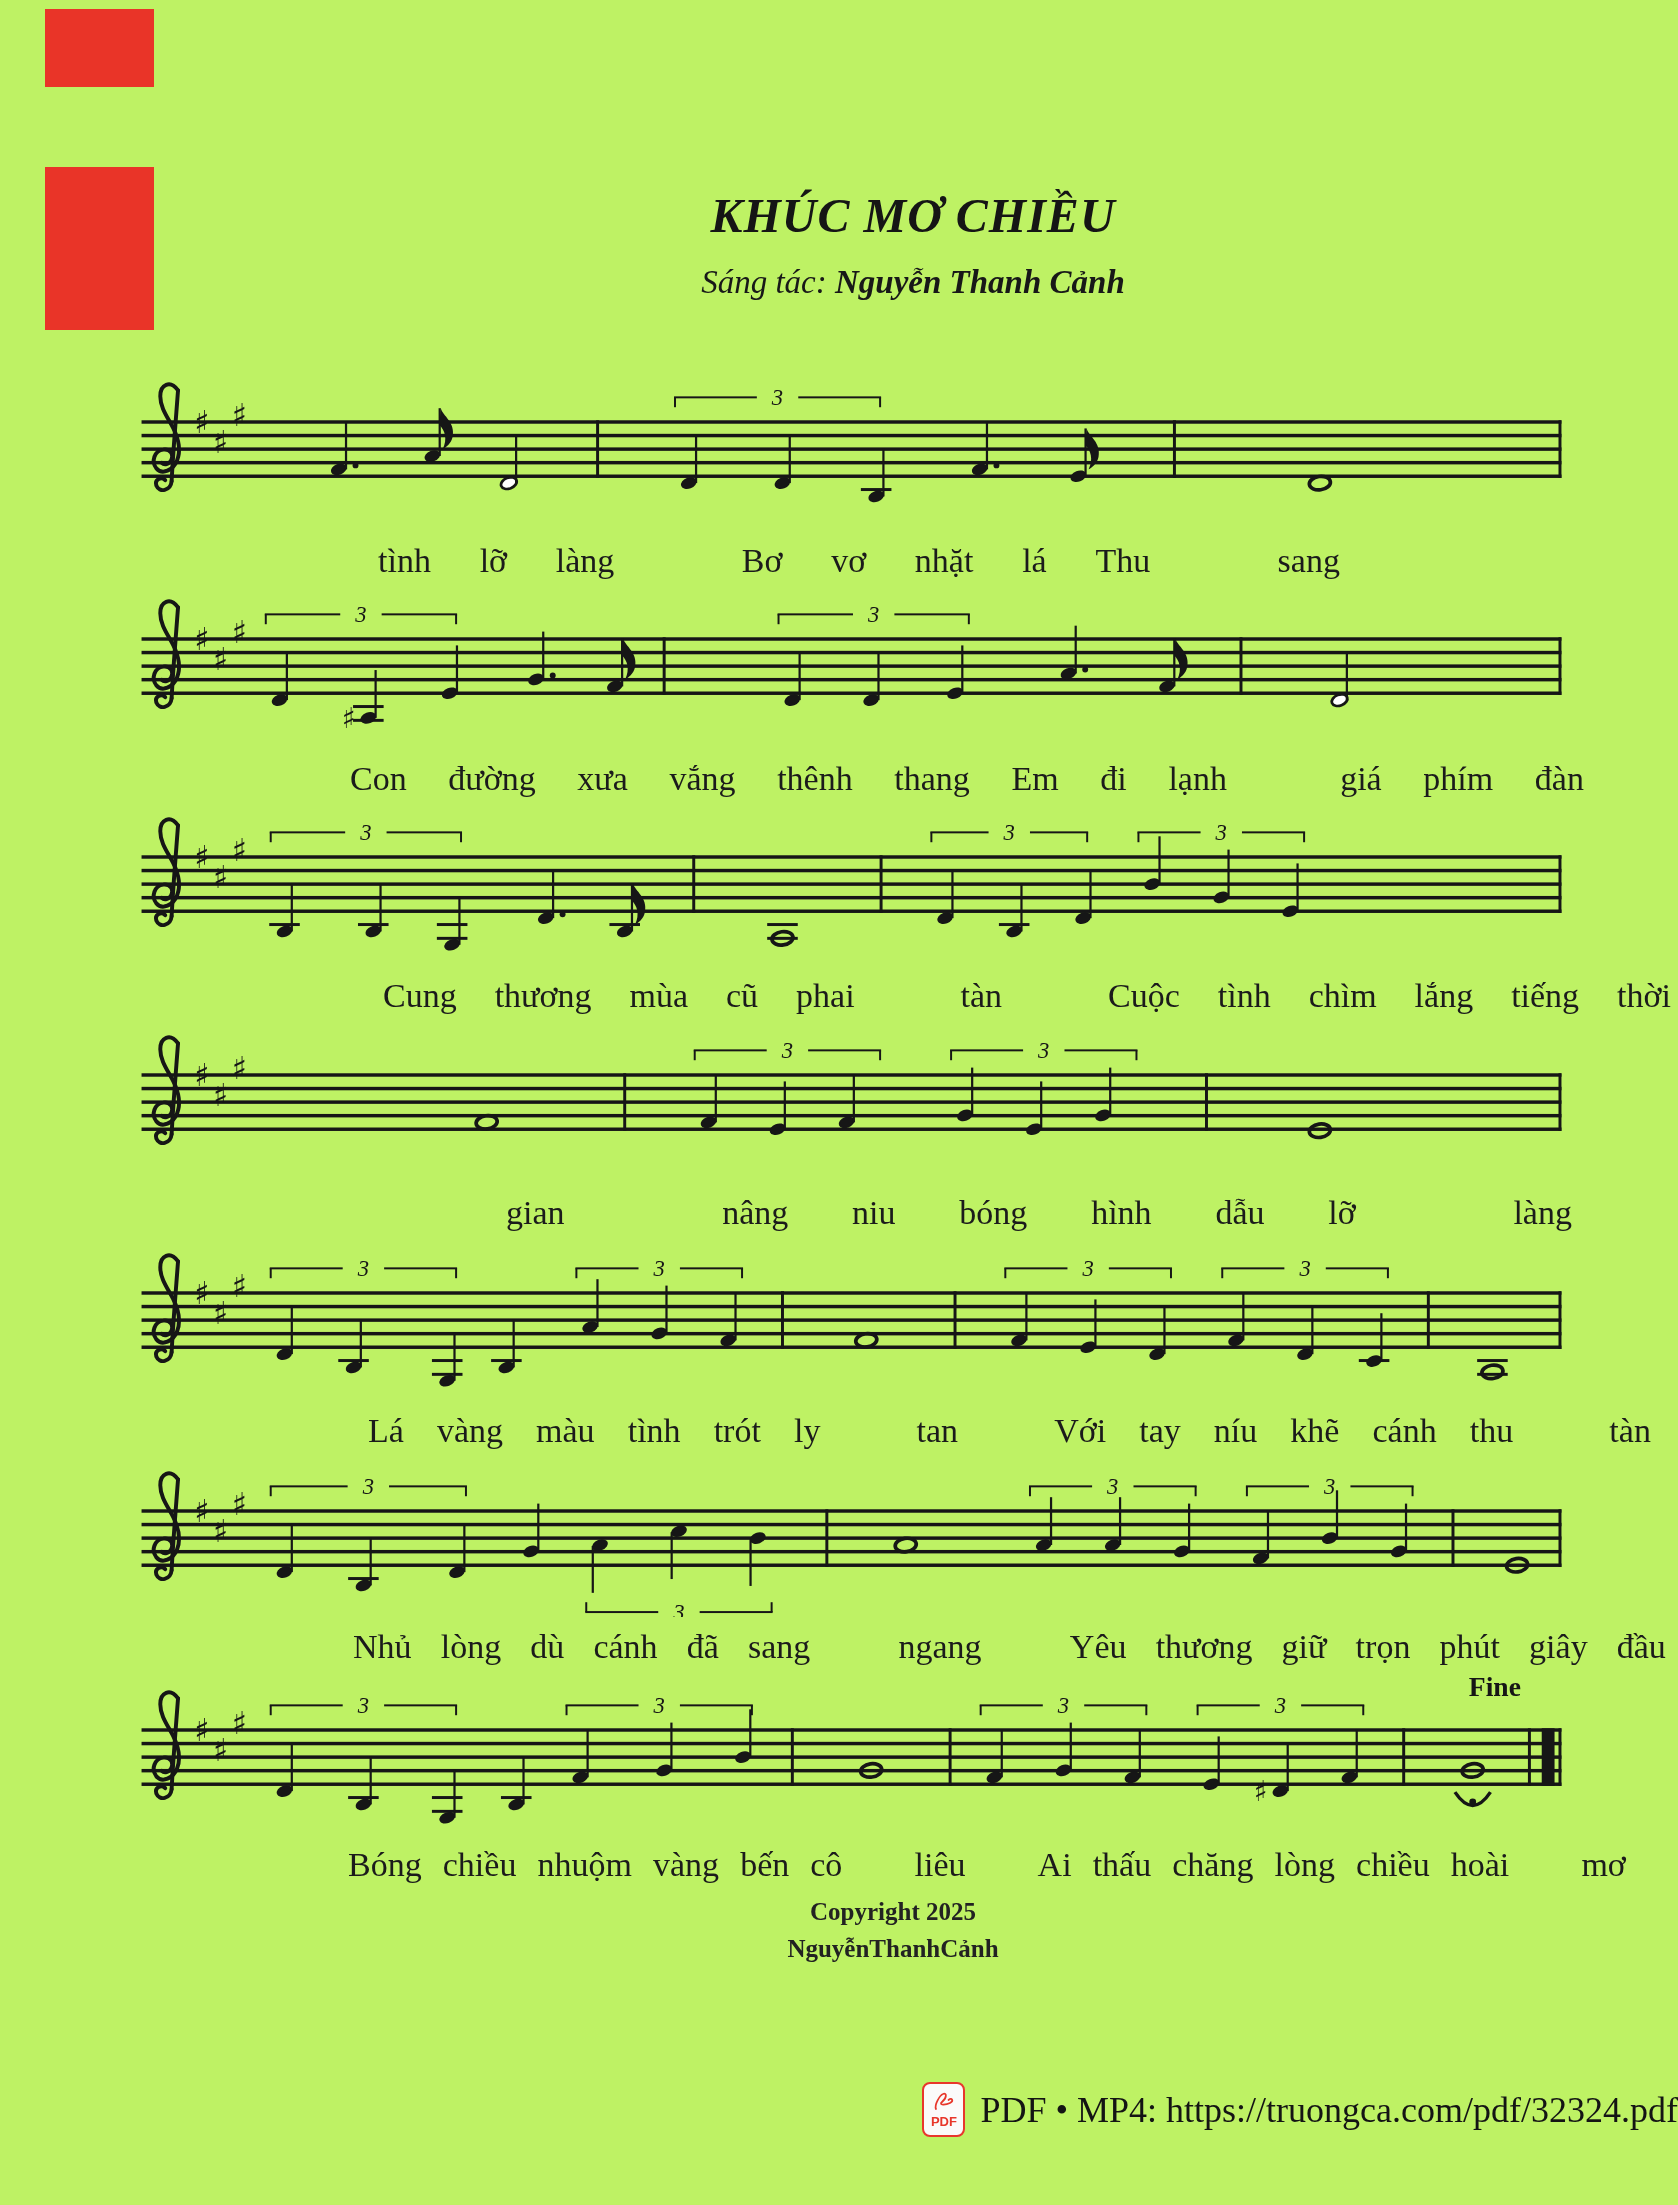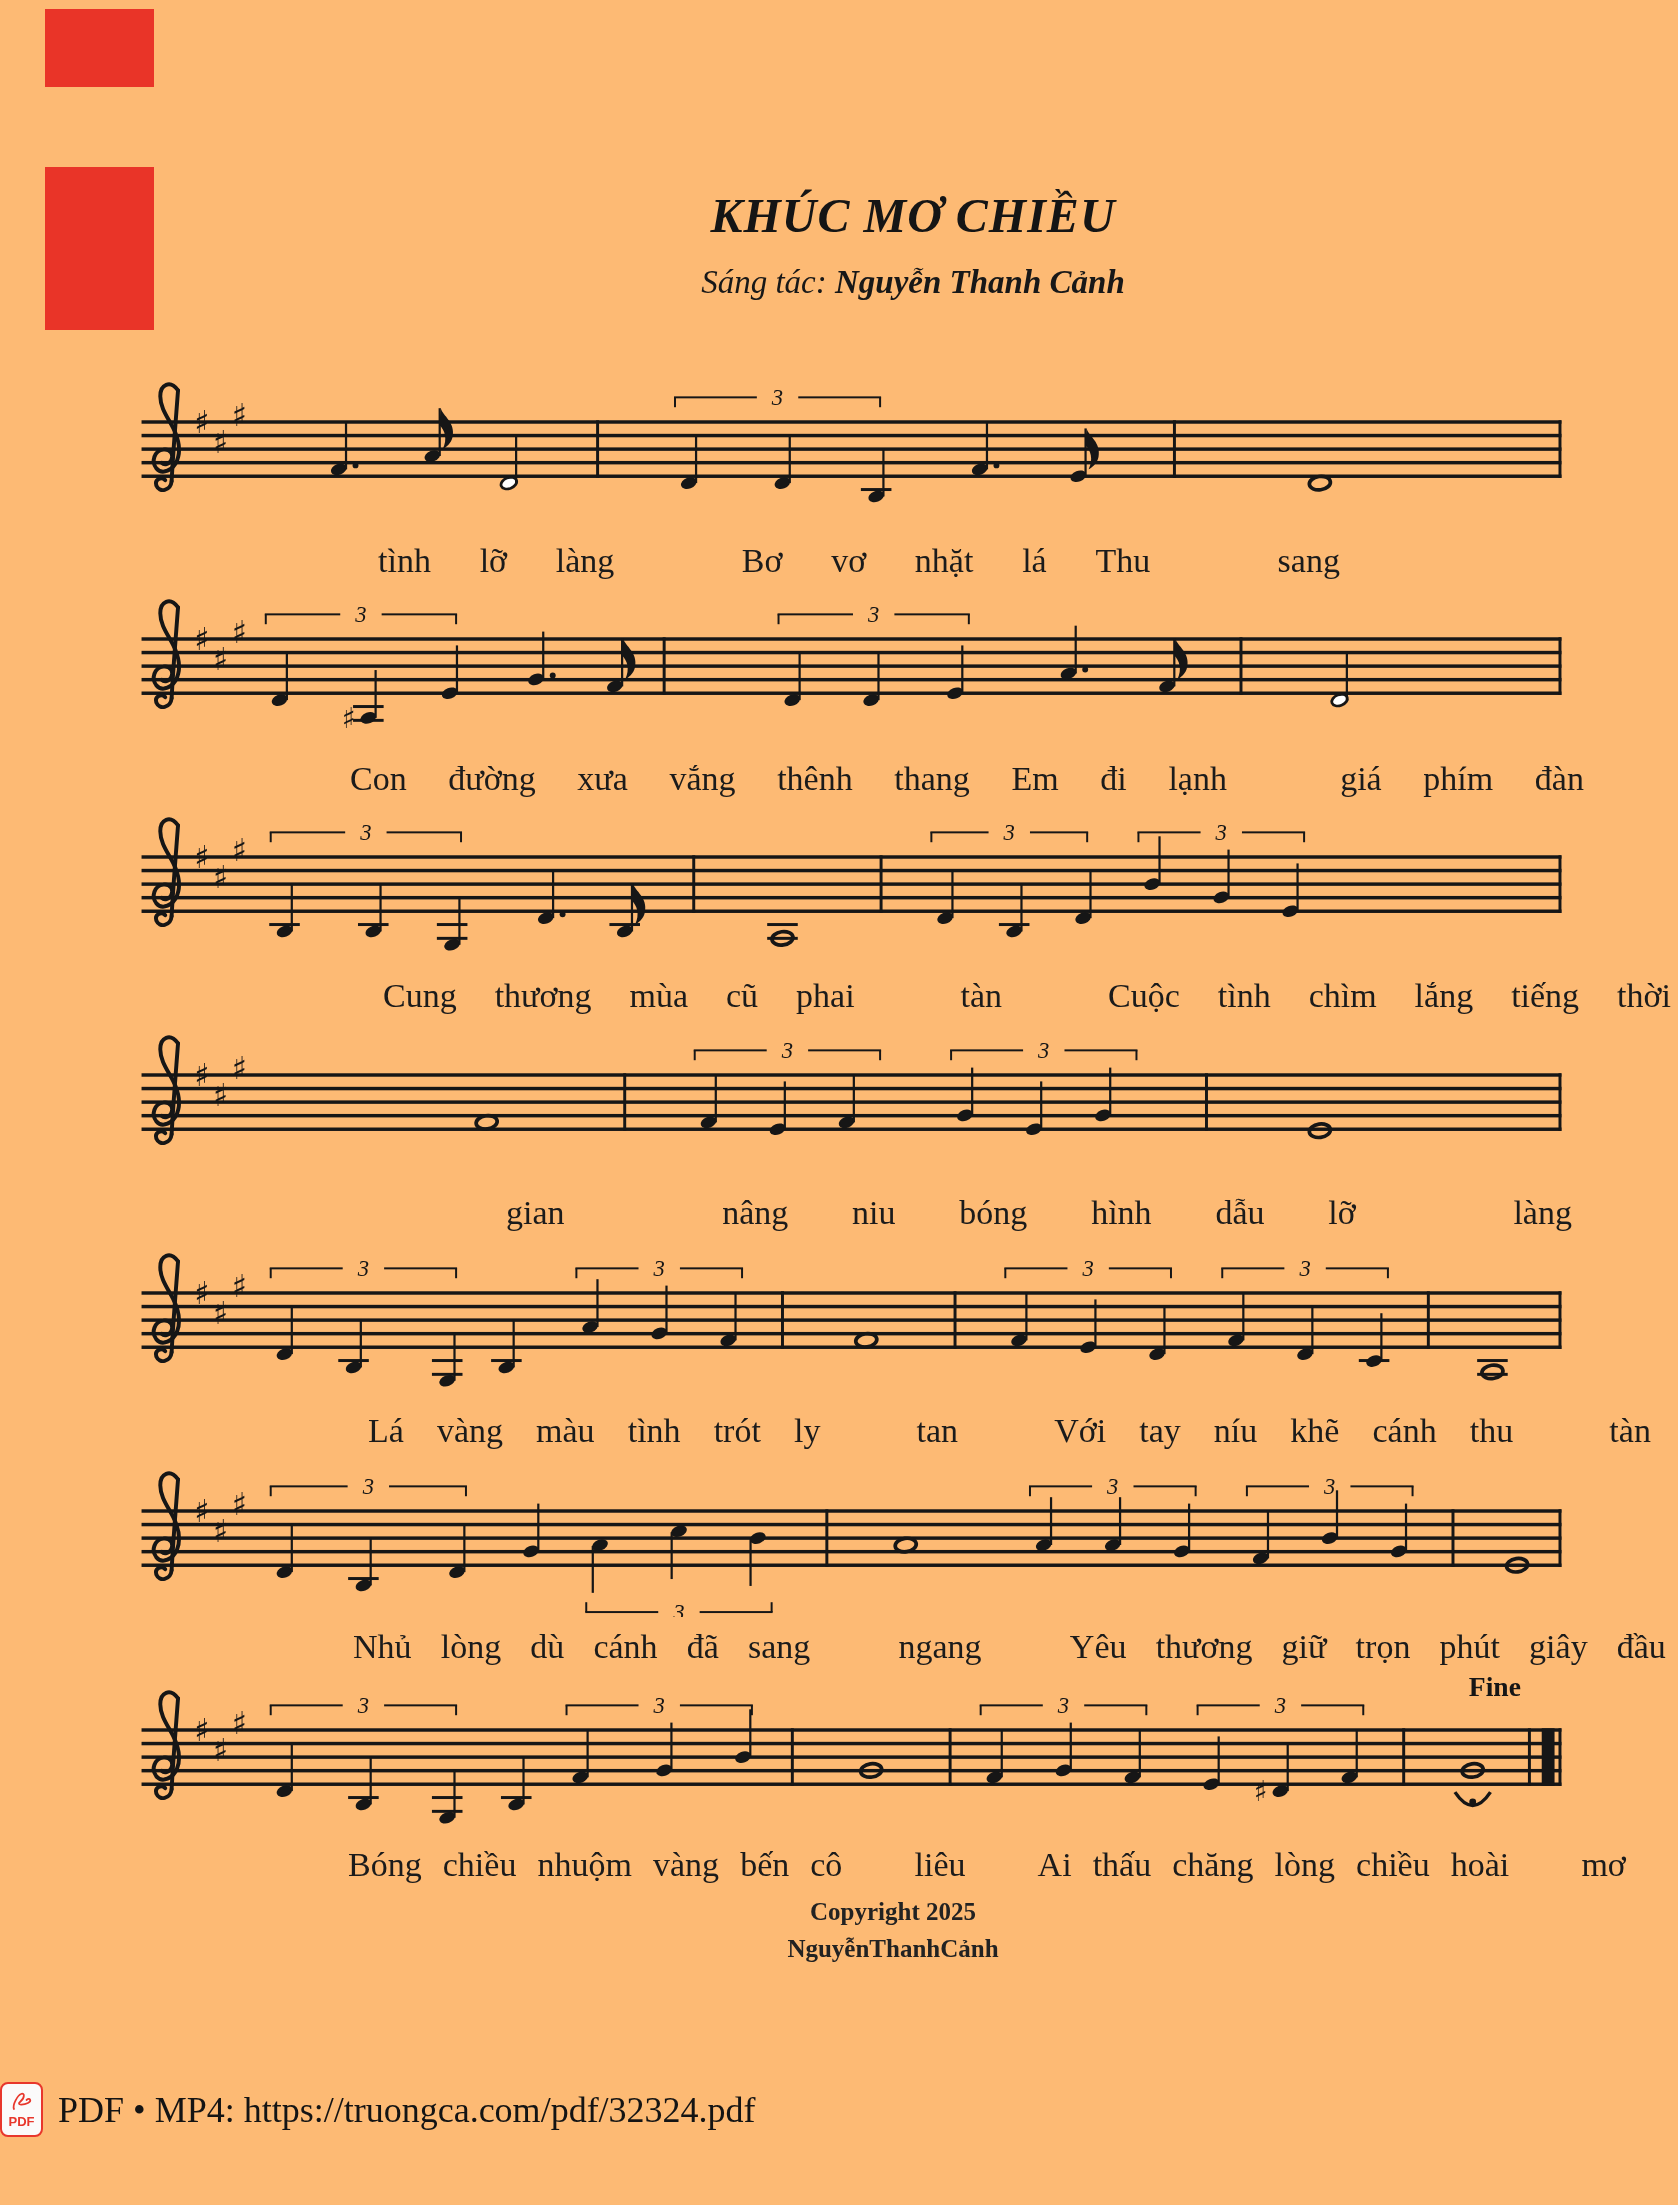--- a/index.html
+++ b/index.html
@@ -1,16 +1,16 @@
 <!DOCTYPE html>
 <html style="font-size:8px"><head>
 <meta charset="utf-8">
 <style>
   html,body{margin:0;padding:0;background:#ffffff;}
-  .page{position:relative;width:1678px;height:2205px;background:#fdba74;overflow:hidden;
+  .page{position:relative;width:1678px;height:2205px;background:#bef264;overflow:hidden;
         font-family:"Liberation Serif",serif;color:#1b1b1b;}
   .corner-mark{position:absolute;background:#e93428;}
   .mark1{left:45px;top:9px;width:109px;height:78px;}
   .mark2{left:45px;top:167px;width:109px;height:163px;}
   .header-wrap{position:absolute;left:0;right:0;top:188px;text-align:center;transform:translateX(74px);}
   .title{font-size:48px;font-weight:bold;font-style:italic;letter-spacing:1px;color:#151515;}
   .subtitle{margin-top:21px;font-size:33px;font-style:italic;color:#181818;}
   .subtitle .name{font-weight:bold;}
   .lyric-row{position:absolute;display:flex;justify-content:space-between;align-items:baseline;
              font-size:34px;color:#1b1b1b;white-space:nowrap;}
@@ -20,21 +20,21 @@
   .r3{left:383px;top:977px;width:1288px;}
   .r4{left:506px;top:1194px;width:1066px;justify-content:space-between;}
   .r5{left:368px;top:1412px;width:1283px;}
   .r6{left:353px;top:1628px;width:1313px;}
   .r7{left:348px;top:1846px;width:1278px;}
   .staff-svg{position:absolute;left:141px;width:1421px;height:212px;}
   .copyright{position:absolute;left:0;right:0;top:1898px;text-align:center;transform:translateX(54px);
              font-weight:bold;color:#222;}
   .copyright .c1{font-size:25px;}
   .copyright .c2{font-size:25px;margin-top:9px;}
-  .footer-row{position:absolute;left:0;right:0;top:2082px;display:flex;justify-content:flex-start;
+  .footer-row{position:absolute;left:0;right:0;top:2082px;display:flex;justify-content:flex-end;
               align-items:center;gap:15px;}
   .pdf-icon{width:43px;height:55px;border:2.5px solid #e8372c;border-radius:8px;background:#fbfafa;
             display:flex;flex-direction:column;align-items:center;justify-content:center;box-sizing:border-box;}
   .pdf-icon .pdf-label{color:#e8372c;font-weight:bold;font-size:13px;font-family:"Liberation Sans",sans-serif;margin-top:1px;}
   .footer-text{font-size:36px;color:#141414;}
 </style>
 </head>
 <body>
 
 <div class="page">

